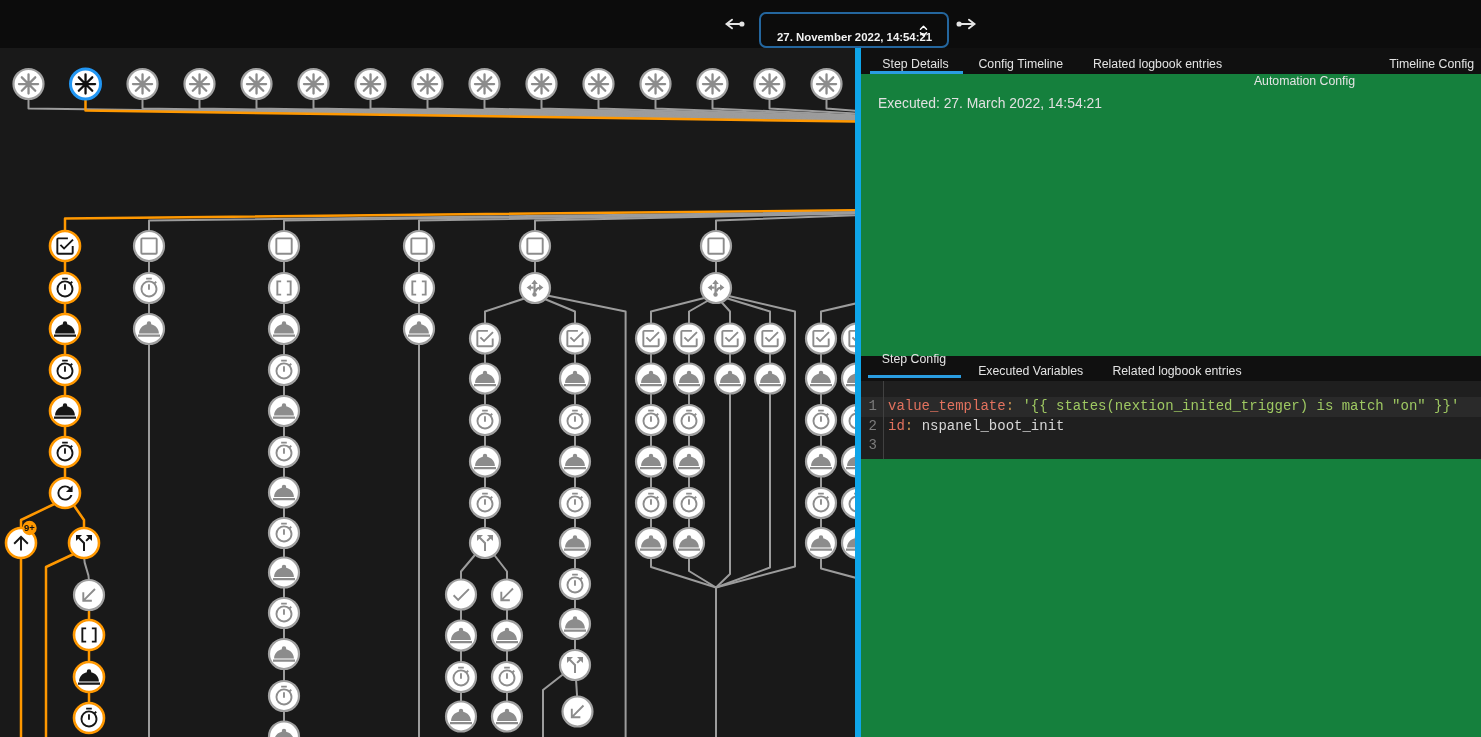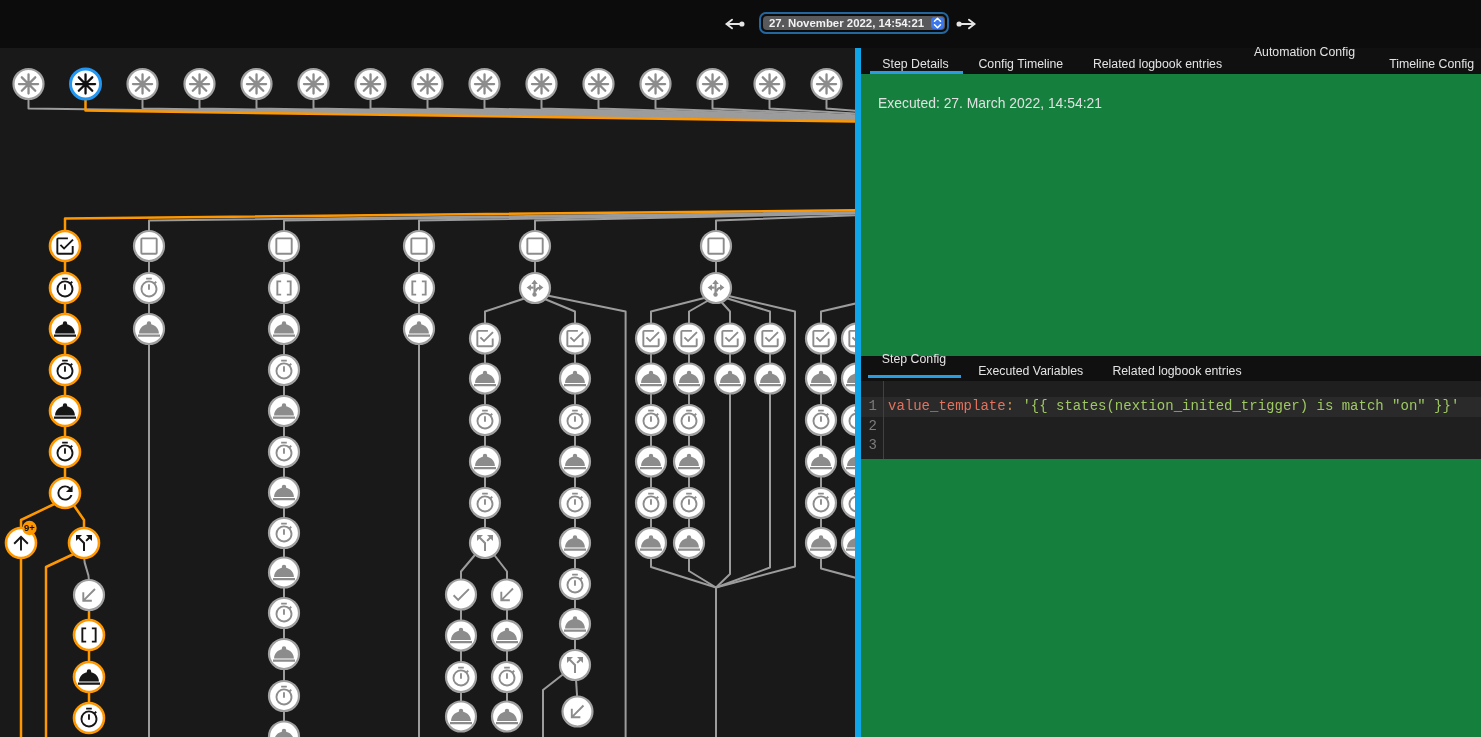--- a/index.html
+++ b/index.html
@@ -1,18 +1,18 @@
 <!DOCTYPE html>
 <html><head><meta charset="utf-8"><style>
 *{margin:0;padding:0;box-sizing:border-box}
 html,body{width:1481px;height:737px;overflow:hidden;background:#191919;
 font-family:"Liberation Sans",sans-serif}
 .hdr{position:absolute;left:0;top:0;width:1481px;height:48px;background:#0c0c0c}
 .sel{position:absolute;left:759px;top:12px;width:190px;height:22px;border-radius:7px;
-border:2.5px solid #24669e;background:#0c0c0c;padding:2px}
+border:2.5px solid #24669e;background:#0c0c0c;padding:16px}
 .self{position:relative;width:100%;height:100%;border-radius:4px;background:#59595c}
 .selt{position:absolute;left:0;right:15px;top:0;bottom:0;color:#f2f2f2;font-size:11.4px;
 font-weight:bold;text-align:center;line-height:14px;white-space:nowrap}
 .stp{position:absolute;right:1.5px;top:1px;bottom:1px;width:12.5px;background:#3b78ee;
 border-radius:3.5px;display:flex;align-items:center;justify-content:center}
 .panel{position:absolute;left:855px;top:48px;width:732px;height:689px;
 background:#15803d;border-left:6px solid #0ea5e9}
 .tabbar{position:absolute;left:0;width:100%;background:#101010}
 .tab{position:absolute;transform:translate(-50%,-50%);color:#e3e3e3;font-size:12.3px;white-space:nowrap}
 .ul{position:absolute;height:3px;background:#2a9de2}
@@ -568,33 +568,33 @@
         <path d="M14,2.7 L19.5,7 L14,11.3"></path>
       </g>
       <circle cx="4.1" cy="7" r="2.6" fill="#e4e4e4"></circle>
     </svg>
   </div>
 <div class="panel">
 <div class="tabbar" style="top:0px;height:26px">
       <span class="tab" style="left:54.5px;top:16.3px">Step Details</span>
       <span class="tab" style="left:159.8px;top:16.3px">Config Timeline</span>
       <span class="tab" style="left:296.5px;top:16.3px">Related logbook entries</span>
-      <span class="tab" style="left:443.5px;top:4px">Automation Config</span>
+      <span class="tab" style="left:443.5px;top:33px">Automation Config</span>
       <span class="tab" style="left:570.7px;top:16.3px">Timeline Config</span>
       <div class="ul" style="left:8.5px;width:93.0px;top:23.2px"></div>
     </div>
 <div class="exec">Executed: 27. March 2022, 14:54:21</div>
 <div class="tabbar" style="top:308px;height:25px">
       <span class="tab" style="left:53px;top:3px">Step Config</span>
       <span class="tab" style="left:169.7px;top:14.7px">Executed Variables</span>
       <span class="tab" style="left:316px;top:14.7px">Related logbook entries</span>
       <div class="ul" style="left:7px;width:93px;top:19.4px"></div>
     </div>
 <div class="editor">
 <div class="alin"></div>
 <div class="gsep"></div>
 <div class="gut">
         <div>1</div>
         <div>2</div>
         <div>3</div>
       </div>
-<div class="code"><div><span class="k">value_template</span><span class="c">:</span> <span class="s">'{{ states(nextion_inited_trigger) is match "on" }}'</span></div></div>
+<div class="code"><div><span class="k">value_template</span><span class="c">:</span> <span class="s">'{{ states(nextion_inited_trigger) is match "on" }}'</span></div><div><span class="k">id</span><span class="c">:</span> <span class="v">nspanel_boot_init</span></div></div>
     </div>
 </div>
 </body></html>

